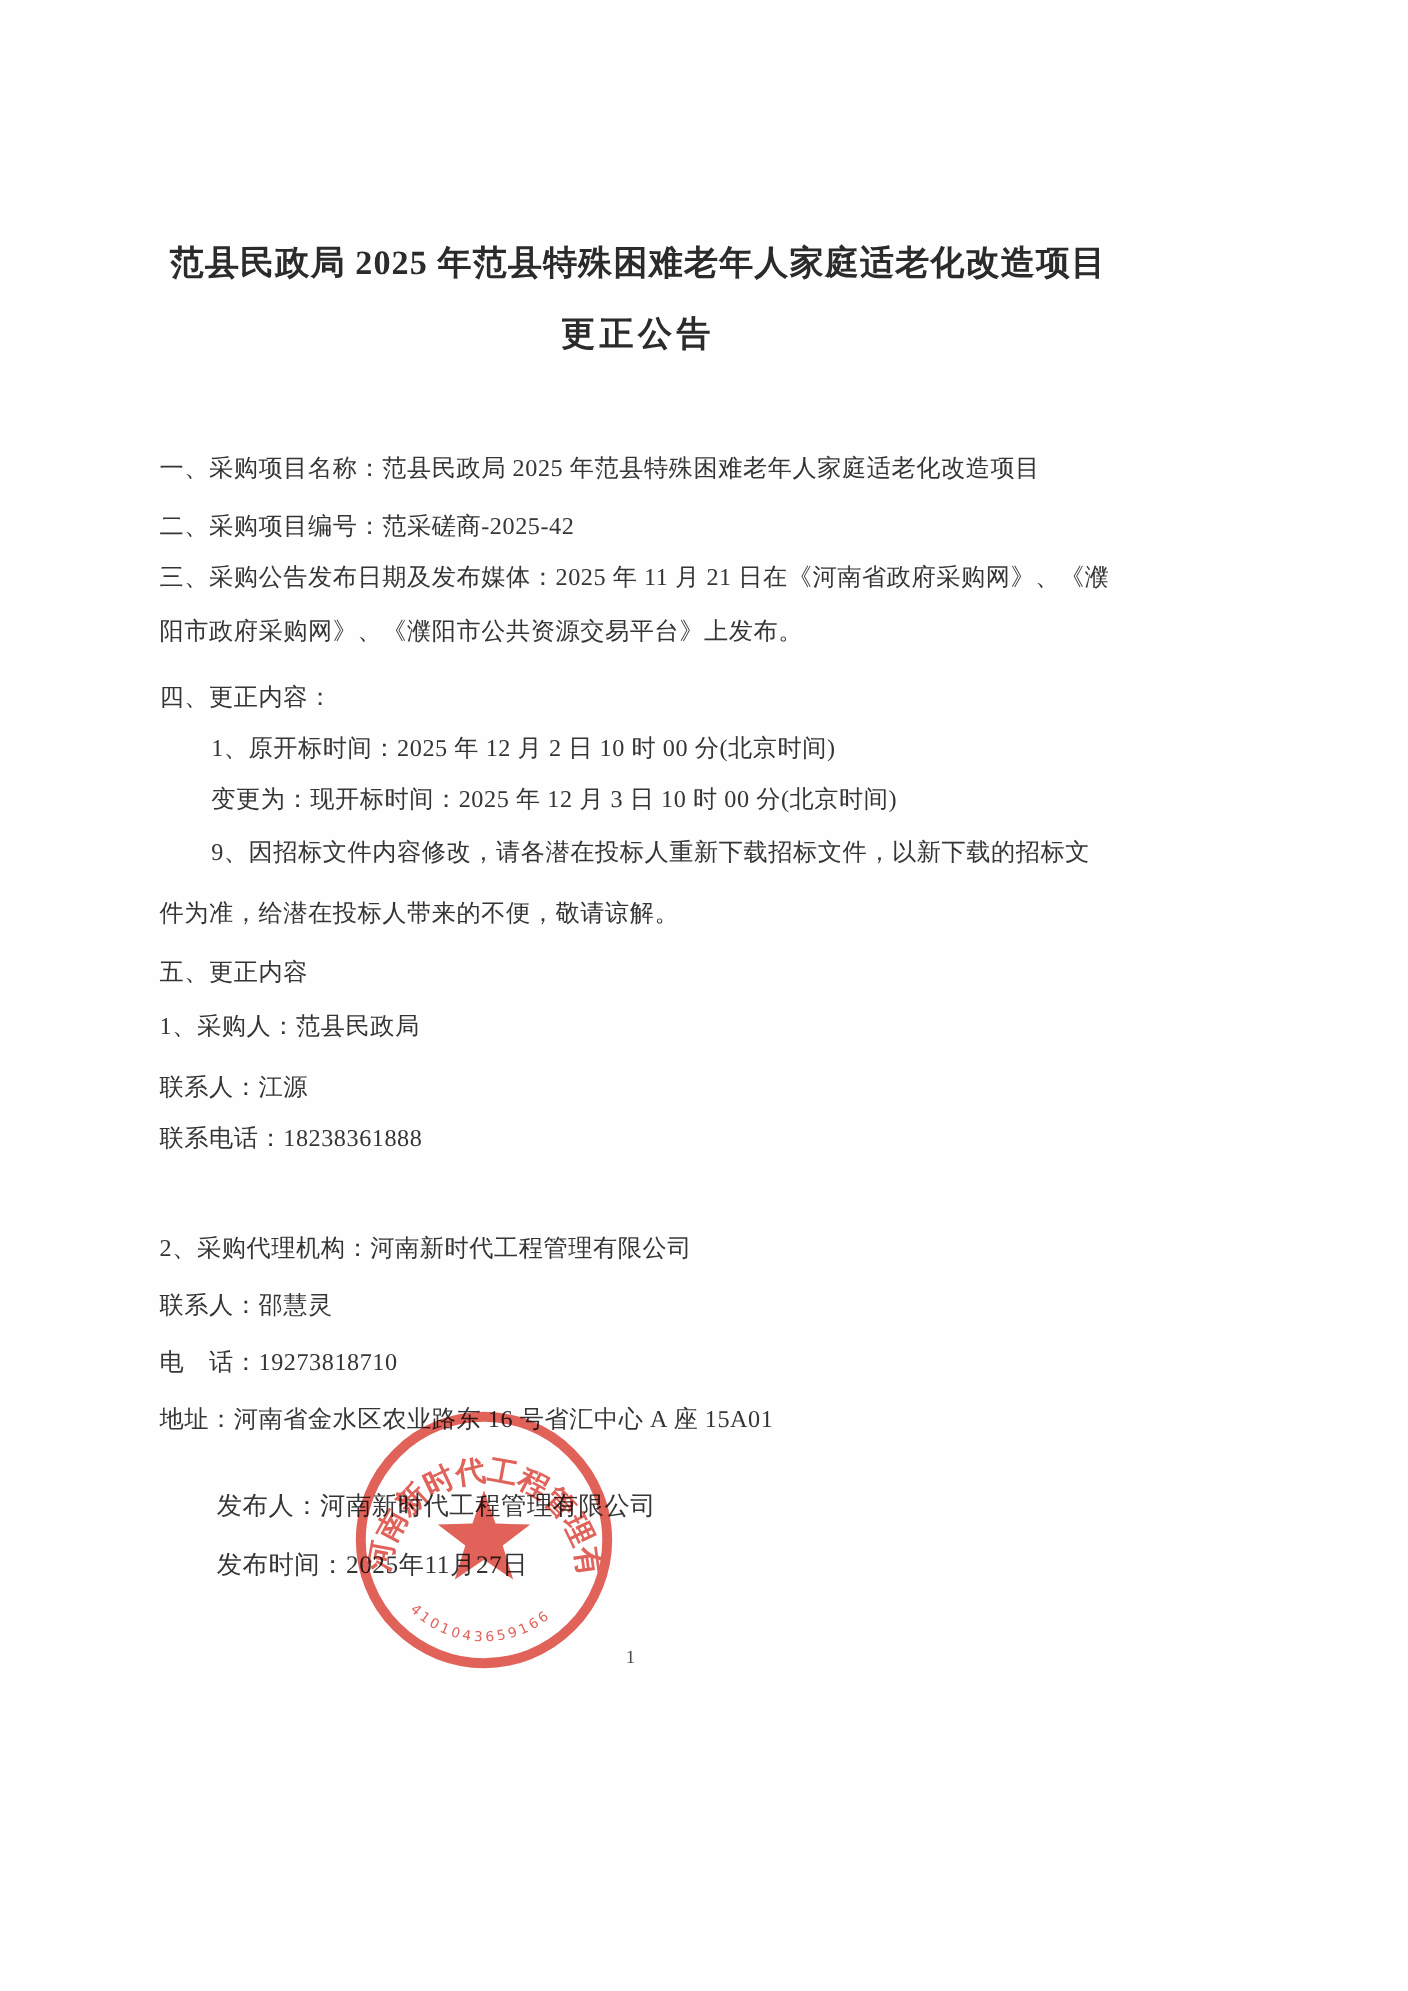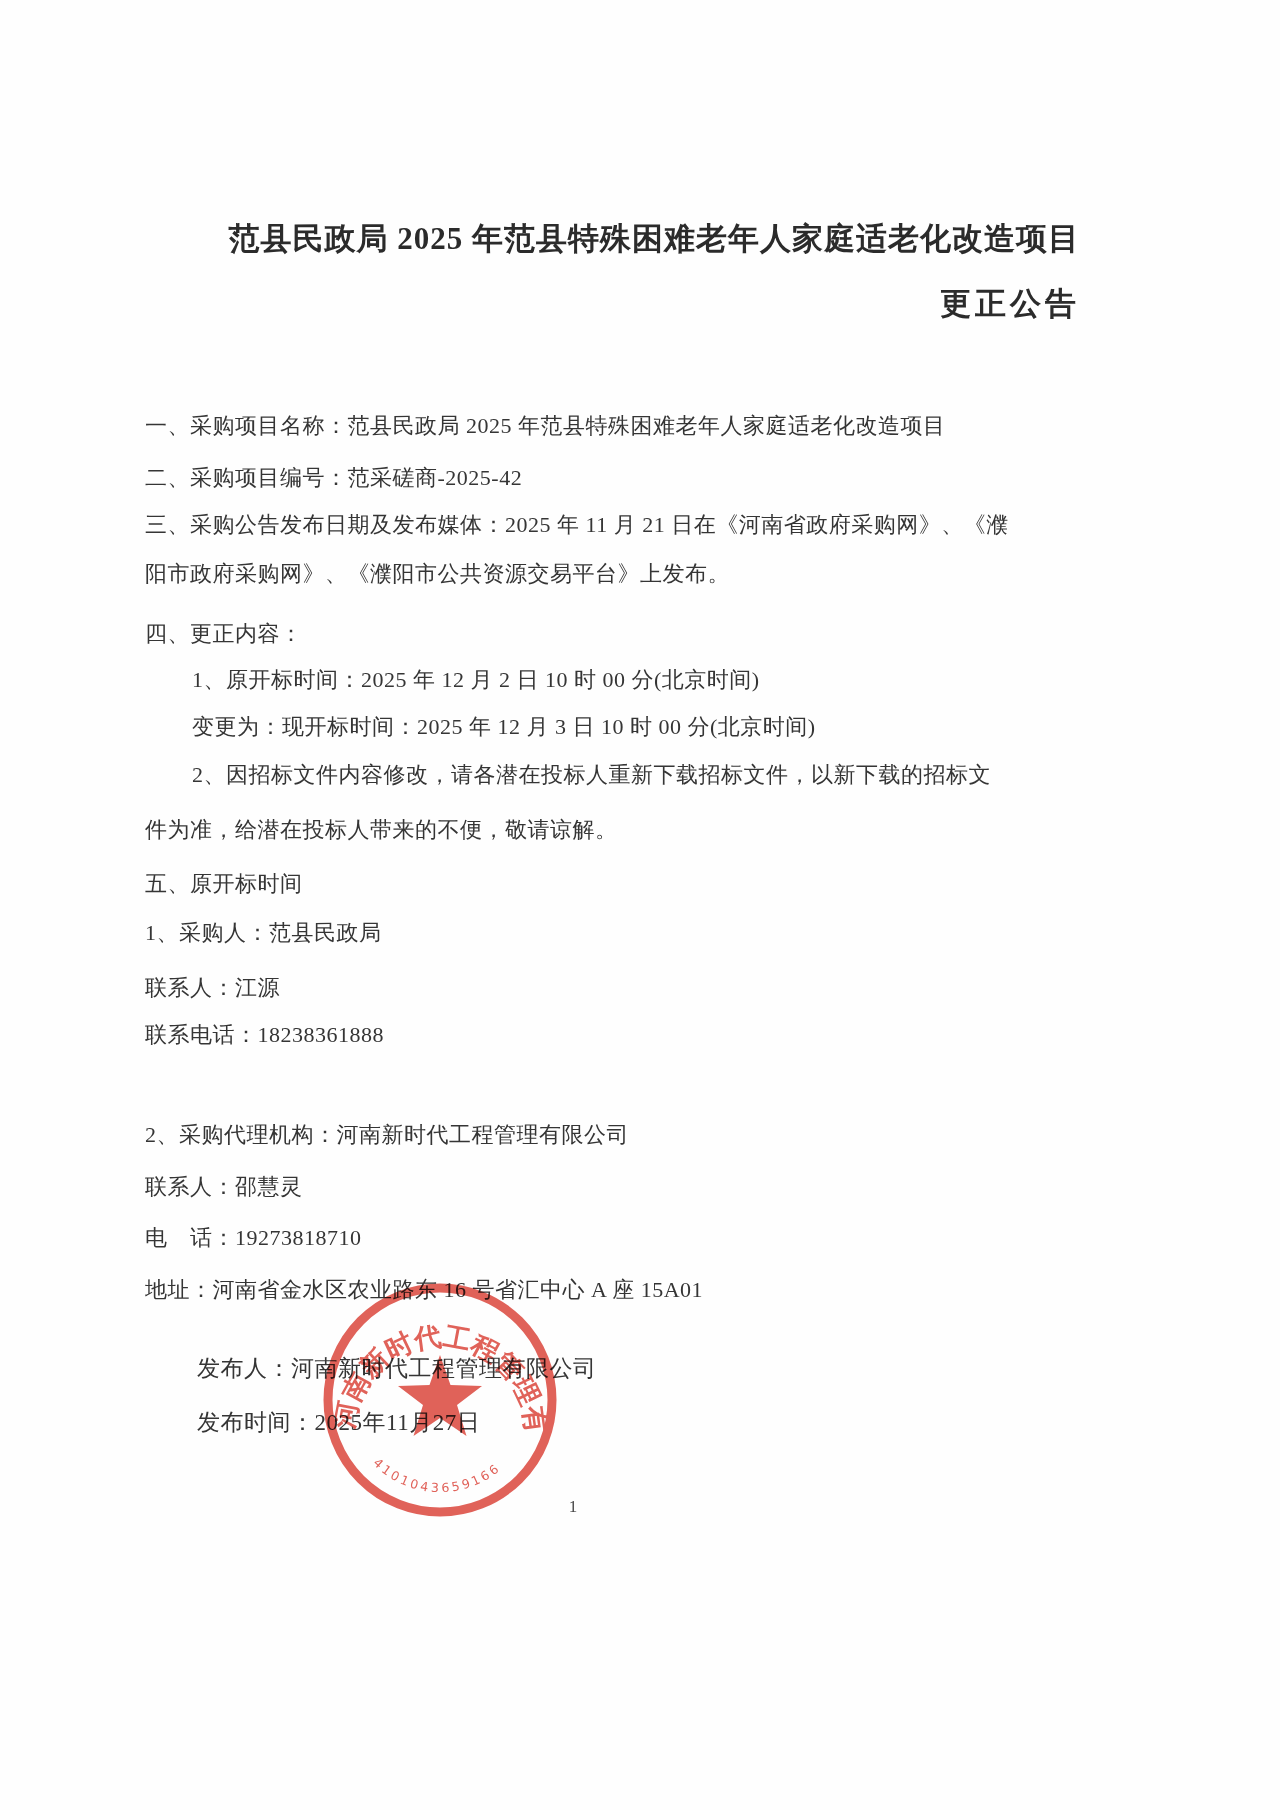--- a/index.html
+++ b/index.html
@@ -13,21 +13,21 @@
     height: 1810px;
     background: #fefefe;
     overflow: hidden;
     font-family: "Liberation Serif", serif;
     color: #303030;
   }
   .doc-title {
     position: absolute;
     left: 80px;
     width: 1000px;
-    text-align: right;
+    text-align: center;
     font-size: 31px;
     font-weight: bold;
     color: #2b2b2b;
     letter-spacing: 1px;
     white-space: nowrap;
   }
   .doc-title.t1 { top: 218px; }
   .doc-title.t2 { top: 283px; letter-spacing: 4px; }
   .line {
     position: absolute;
@@ -80,23 +80,23 @@
   <div class="doc-title t1">范县民政局 2025 年范县特殊困难老年人家庭适老化改造项目</div>
   <div class="doc-title t2">更正公告</div>
 
   <p class="line" style="top:389px">一、采购项目名称：范县民政局 2025 年范县特殊困难老年人家庭适老化改造项目</p>
   <p class="line" style="top:441px">二、采购项目编号：范采磋商-2025-42</p>
   <p class="line" style="top:488px">三、采购公告发布日期及发布媒体：2025 年 11 月 21 日在《河南省政府采购网》、《濮</p>
   <p class="line" style="top:597px">四、更正内容：</p>
   <p class="line" style="top:537px">阳市政府采购网》、《濮阳市公共资源交易平台》上发布。</p>
   <p class="line indent" style="top:643px">1、原开标时间：2025 年 12 月 2 日 10 时 00 分(北京时间)</p>
   <p class="line indent" style="top:690px">变更为：现开标时间：2025 年 12 月 3 日 10 时 00 分(北京时间)</p>
-  <p class="line indent" style="top:738px">2、因招标文件内容修改，请各潜在投标人重新下载招标文件，以新下载的招标文</p>
+  <p class="line indent" style="top:738px">9、因招标文件内容修改，请各潜在投标人重新下载招标文件，以新下载的招标文</p>
   <p class="line" style="top:793px">件为准，给潜在投标人带来的不便，敬请谅解。</p>
-  <p class="line" style="top:847px">五、原开标时间</p>
+  <p class="line" style="top:847px">五、更正内容</p>
   <p class="line" style="top:896px">1、采购人：范县民政局</p>
   <p class="line" style="top:951px">联系人：江源</p>
   <p class="line" style="top:998px">联系电话：18238361888</p>
   <p class="line" style="top:1098px">2、采购代理机构：河南新时代工程管理有限公司</p>
   <p class="line" style="top:1150px">联系人：邵慧灵</p>
   <p class="line" style="top:1201px">电　话：19273818710</p>
   <p class="line" style="top:1253px">地址：河南省金水区农业路东 16 号省汇中心 A 座 15A01</p>
 
   <p class="line pub" style="top:1342px">发布人：河南新时代工程管理有限公司</p>
   <p class="line pub" style="top:1396px">发布时间：2025年11月27日</p>

